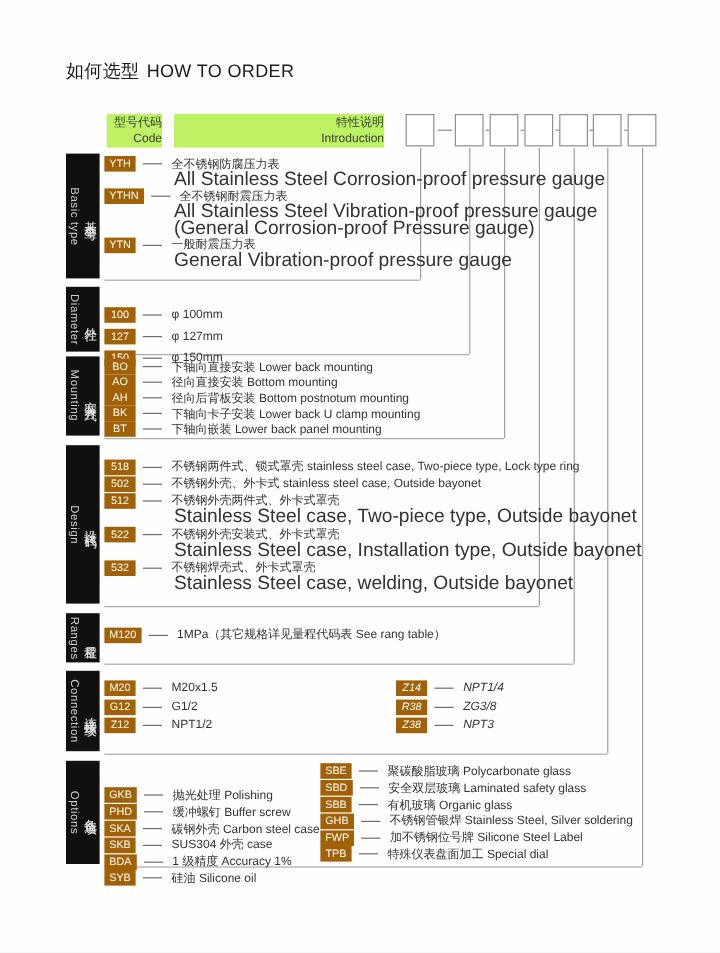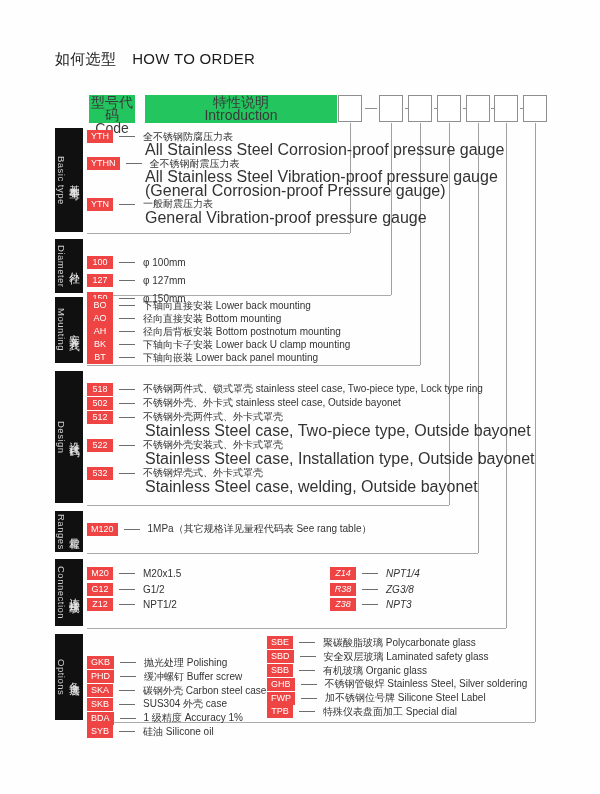--- a/index.html
+++ b/index.html
@@ -2,39 +2,39 @@
 <html><head>
 <meta charset="utf-8">
 <style>
   html,body{margin:0;padding:0;background:#e9e9e9;}
   .page{
     position:relative;width:600px;height:794px;background:#fefefe;
     font-family:"Liberation Sans","DejaVu Sans",sans-serif;overflow:hidden;
     margin:0 auto;
   }
   .title{position:absolute;left:55px;top:50px;font-size:15px;color:#1c1c1c;letter-spacing:.3px;}
-  .title .en{margin-left:16px;}
-  .hdr{position:absolute;background:#22c55e;color:#3a3a3a;font-size:14px;text-align:center;line-height:13px;padding-top:1px;box-sizing:border-box;}
+  .title .en{margin-left:6px;}
+  .hdr{position:absolute;background:#bef264;color:#3a3a3a;font-size:10px;text-align:right;line-height:13px;padding-top:1px;box-sizing:border-box;}
   .hdr-code{left:89px;top:95px;width:46px;height:28px;}
-  .hdr-intro{left:145px;top:95px;width:192px;height:28px;}
+  .hdr-intro{left:145px;top:95px;width:175px;height:28px;}
 
   .obox{position:absolute;top:95px;width:24px;height:27px;border:1px solid #8f8f8f;background:#fff;box-sizing:border-box;}
   .oconn{position:absolute;top:108px;height:1px;background:#8f8f8f;}
 
   .vline{position:absolute;width:1px;background:#a0a0a0;top:123px;}
   .hdiv{position:absolute;height:1px;background:#ababab;left:87px;}
 
   .sbar{position:absolute;left:55px;width:28px;background:#101010;display:flex;align-items:center;justify-content:center;gap:1px;box-sizing:border-box;}
   .sbar .ben{writing-mode:vertical-rl;font-size:9.5px;color:#cfcfcf;letter-spacing:.5px;}
   .sbar .bzh{writing-mode:vertical-rl;font-size:10.5px;color:#e4e4e4;letter-spacing:2px;}
 
   .content{position:absolute;left:87px;}
   .line{display:flex;align-items:center;height:var(--lh,14px);white-space:nowrap;}
   .line.cont{padding-left:58px;font-size:16px;color:#333;}
-  .chip{background:#ef4444;color:#fff;font-size:9px;line-height:11px;padding:1px 4px;min-width:18px;text-align:center;flex:0 0 auto;}
+  .chip{background:#a16207;color:#fff;font-size:9px;line-height:11px;padding:1px 4px;min-width:18px;text-align:center;flex:0 0 auto;}
   .dash{width:16px;height:1px;background:#6e6e6e;margin:0 8px 0 6px;flex:0 0 auto;}
   .desc{font-size:10px;color:#333;}
 
   .c-basic{top:130px;--lh:13.5px;}
   .c-diameter{top:241px;margin-top:12px;--lh:18px;}
   .c-mounting{top:299px;--lh:13px;}
   .c-design{top:382px;--lh:14px;}
   .c-ranges{top:522px;--lh:14px;}
   .c-connection{top:566px;--lh:15.5px;}
   .c-connection2{top:566px;left:330px;font-style:italic;--lh:15.5px;}

